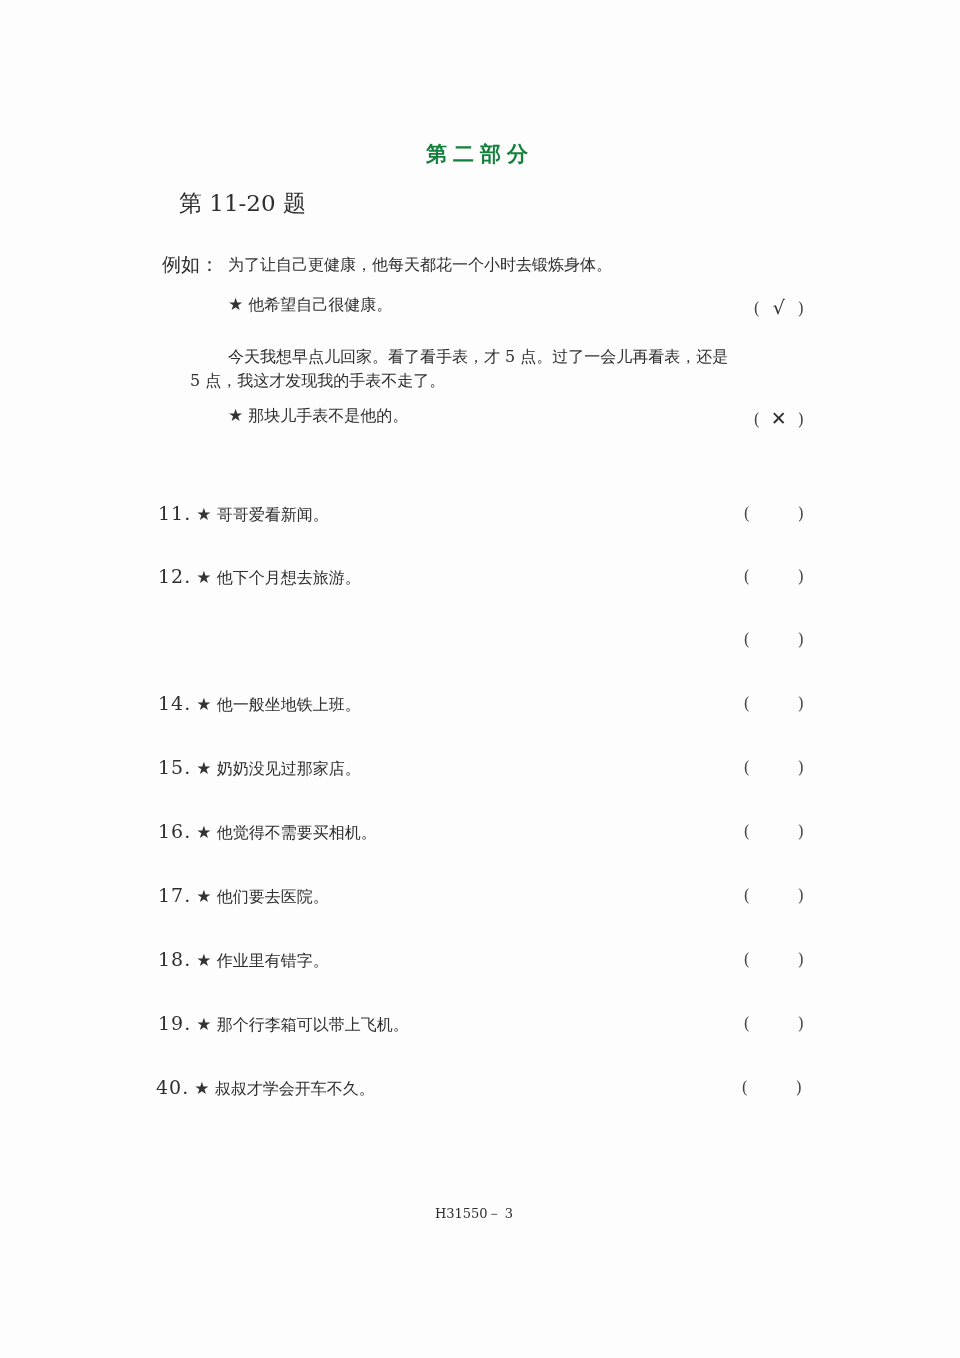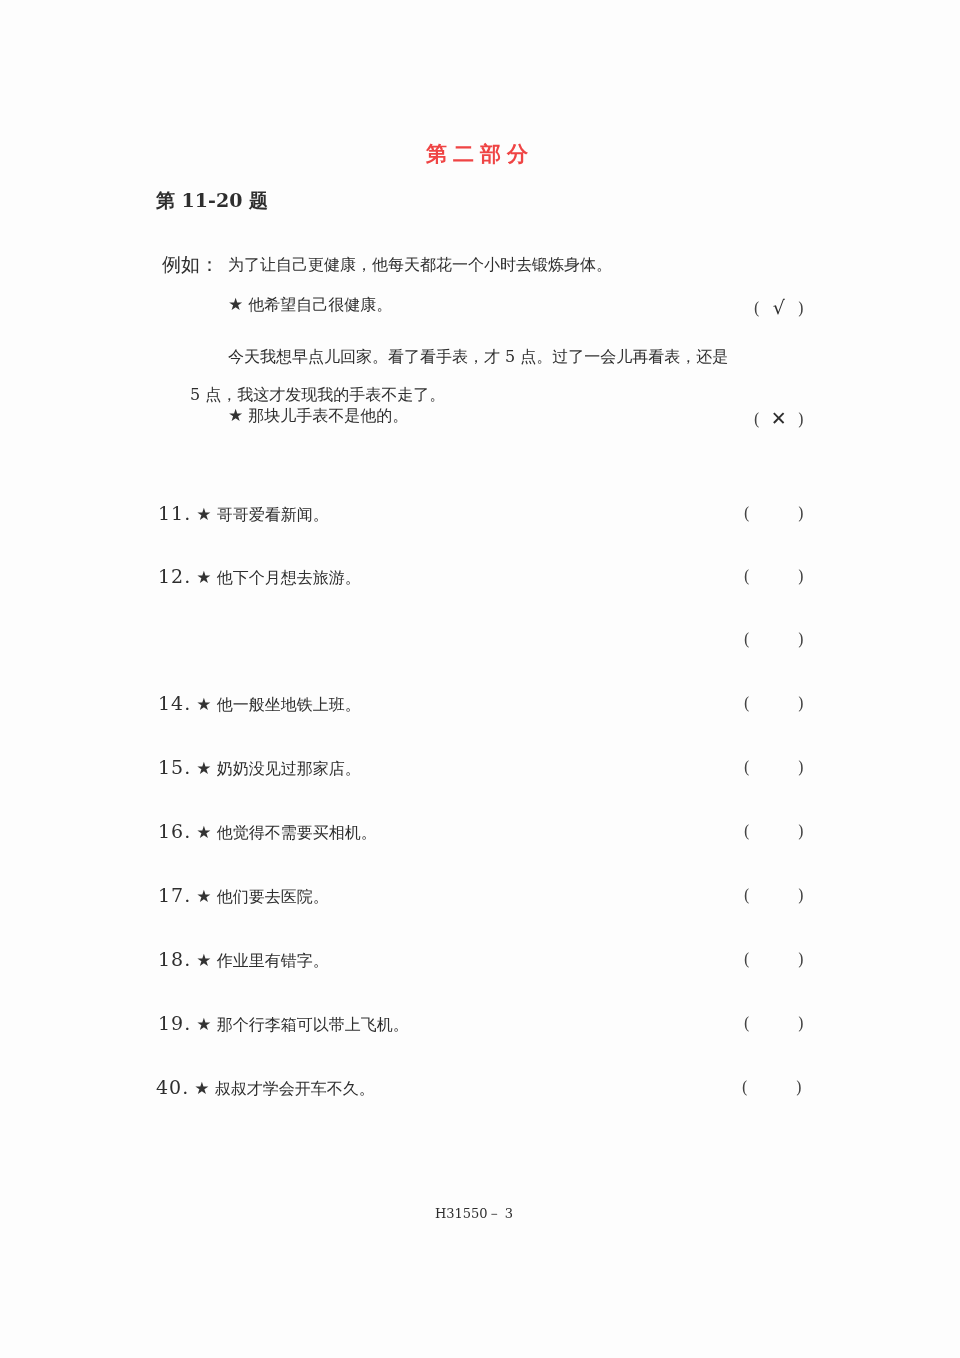--- a/index.html
+++ b/index.html
@@ -1,22 +1,22 @@
 <!DOCTYPE html>
 <html><head>
 <meta charset="utf-8">
 <style>
   html, body { margin:0; padding:0; }
   body {
     width:960px; height:1358px; background:#fdfdfd; position:relative; overflow:hidden;
     font-family: "DejaVu Serif", "Liberation Serif", serif; color:#2e2e2e;
   }
   .abs { position:absolute; white-space:nowrap; }
-  .title { top:140px; left:0; width:960px; text-align:center; font-size:21px; letter-spacing:6px; font-weight:bold; color:#ef4444; }
-  .section { top:188px; left:156px; font-size:19px;font-weight:bold; }
+  .title { top:140px; left:0; width:960px; text-align:center; font-size:21px; letter-spacing:6px; font-weight:bold; color:#15803d; }
+  .section { top:188px; left:179px; font-size:23px; }
   .example-label { top:252px; left:162px; font-size:19px; }
   .example-text { top:255px; left:228px; font-size:16px; }
   .star { font-size:17px; color:#333; }
   .stmt { font-size:16px; }
   .paren { font-size:16px; color:#444; }
   .mark { display:inline-block; width:38px; text-align:center; font-size:19px; }
   .q-num { font-size:19px; letter-spacing:1px;text-align:center; }
   .para { font-size:16px; line-height:24px; }
   .footer { top:1205px; left:0; width:948px; text-align:center; font-size:13px; }
   .row { position:absolute; left:158px; width:646px; height:26px; }
@@ -37,21 +37,21 @@
   <div class="left" style="left:70px;">
     <span class="star">★</span>
     <span class="stmt">他希望自己很健康。</span>
   </div>
   <div class="right">
     <span class="paren">(</span><span class="mark">√</span><span class="paren">)</span>
   </div>
 </div>
 
 <div class="abs para" style="top:345px;left:228px;">今天我想早点儿回家。看了看手表，才 5 点。过了一会儿再看表，还是</div>
-<div class="abs para" style="top:369px;left:190px;margin-top:14px;">5 点，我这才发现我的手表不走了。</div>
+<div class="abs para" style="top:369px;left:190px;">5 点，我这才发现我的手表不走了。</div>
 
 <div class="row" style="top:405px;left:158px;">
   <div class="left" style="left:70px;">
     <span class="star">★</span>
     <span class="stmt">那块儿手表不是他的。</span>
   </div>
   <div class="right">
     <span class="paren">(</span><span class="mark">✕</span><span class="paren">)</span>
   </div>
 </div>

